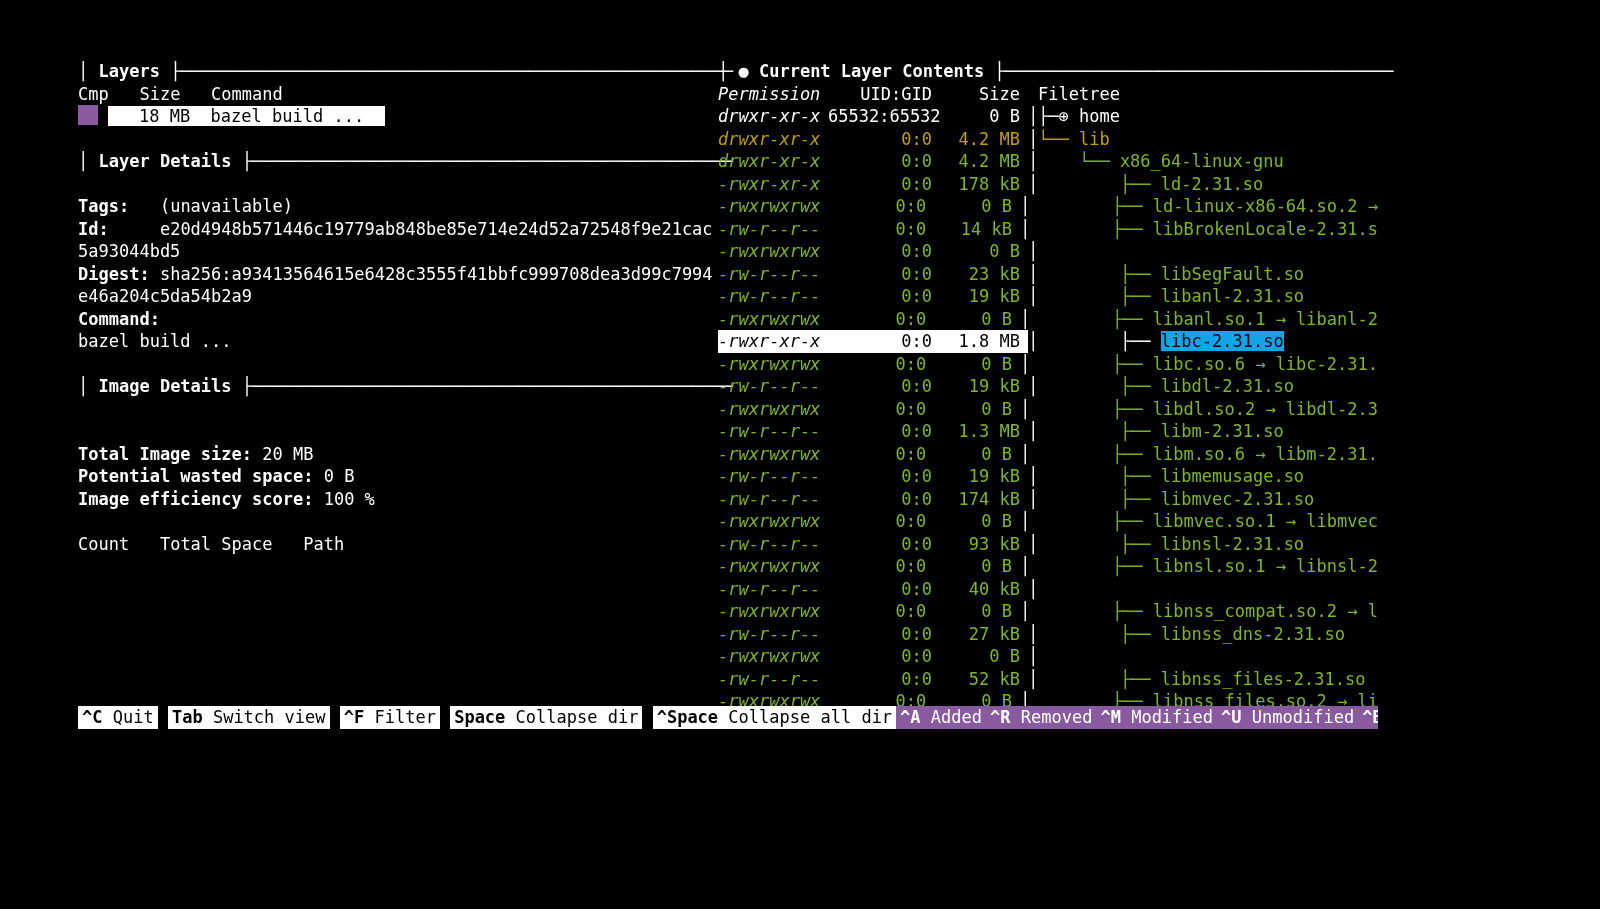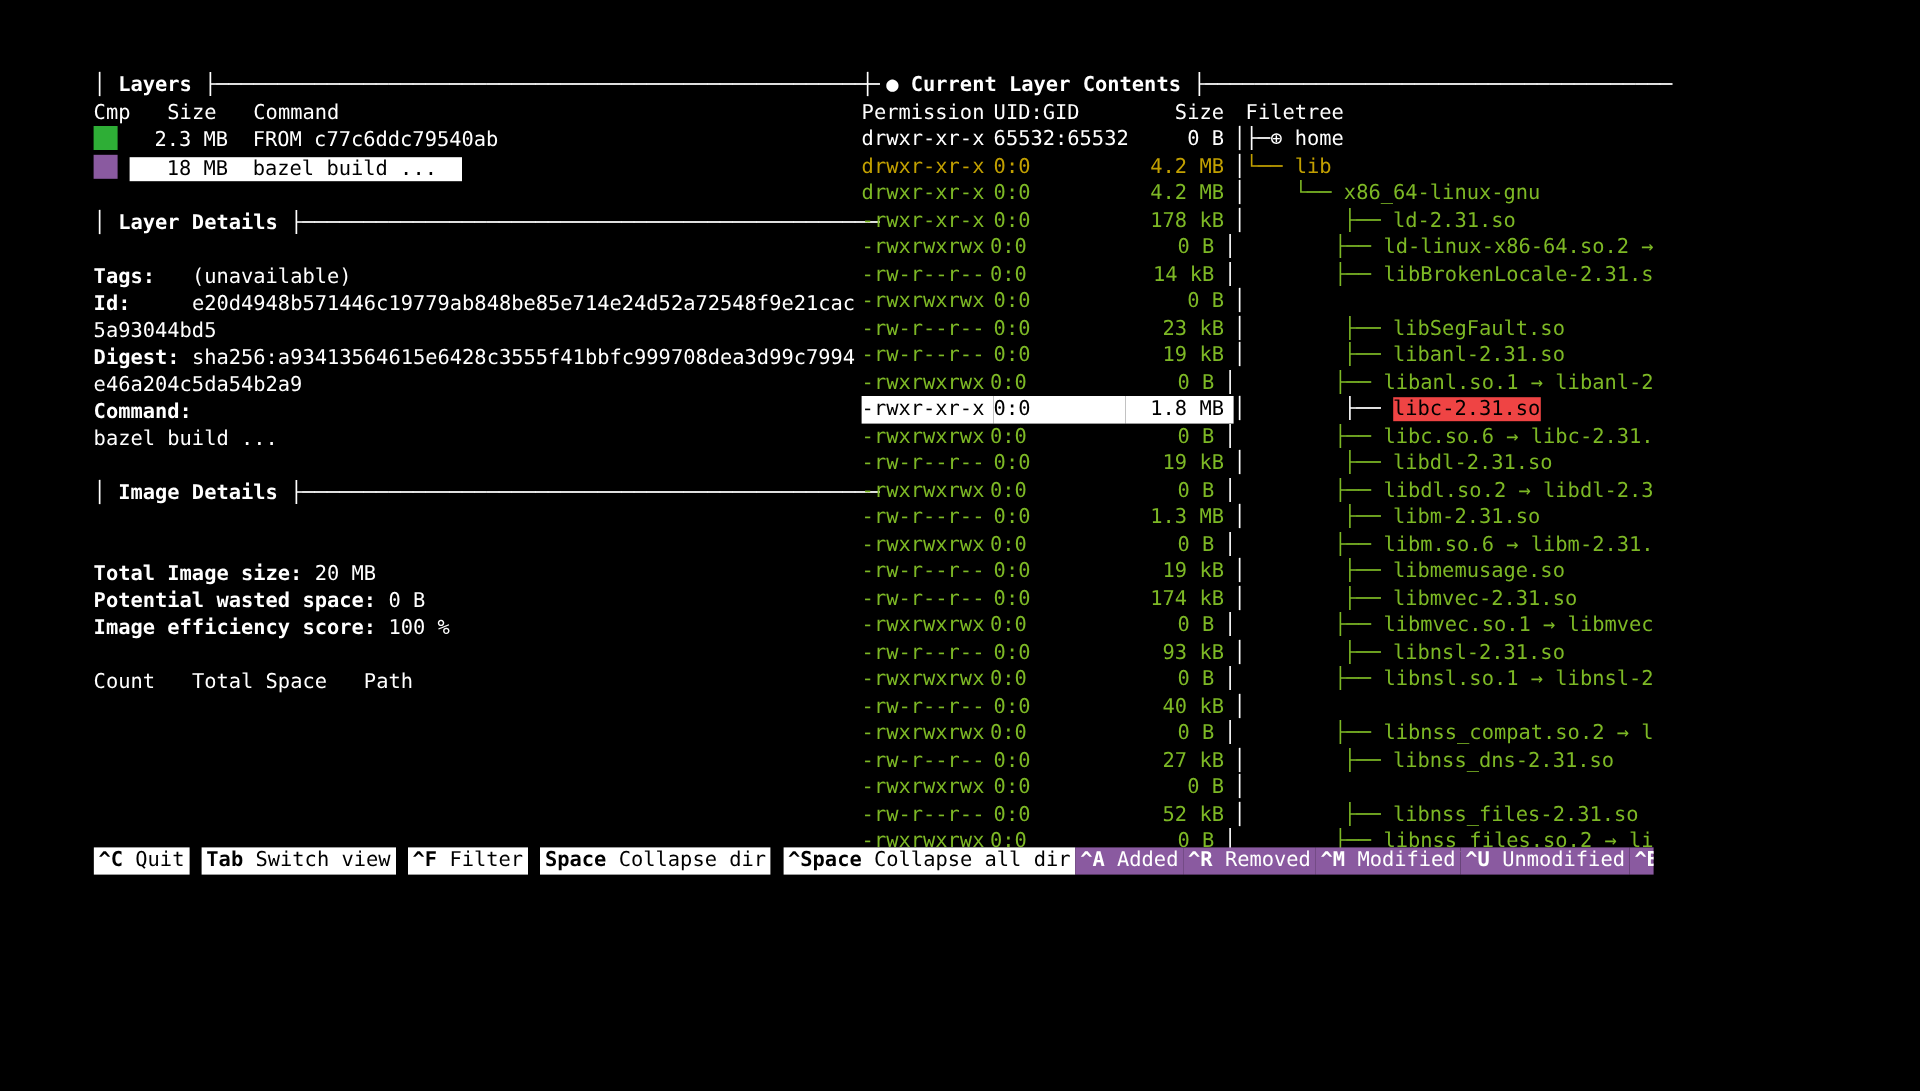--- a/index.html
+++ b/index.html
@@ -37,30 +37,30 @@
   .sw-purple { background: #8a5aa0; }
   .sel-white {
     background: #fff;
     color: #000;
     text-align: center;
   }
   .col-left  { float: left; width: 640px; }
   .col-right { float: left; width: 660px; }
 
   .fs-row { white-space: pre; display: flex; }
-  .fs-perm { display:inline-block; width: 110px; }
-  .fs-ug   { display:inline-block; width: 110px; text-align: left; padding-right: 6px; }
+  .fs-perm { display:inline-block; width: 110px; font-style: italic; }
+  .fs-ug   { display:inline-block; width: 110px; text-align: right; padding-right: 6px; }
   .fs-size { display:inline-block; width: 90px;  text-align: right; padding-right: 8px; }
   .fs-sep  { display:inline-block; width: 10px;  color:#fff; }
   .fs-tree { display:inline-block; flex: 1; white-space: pre; }
   .fs-row.selected { }
   .fs-row.selected .fs-perm,
   .fs-row.selected .fs-ug,
   .fs-row.selected .fs-size { background:#fff; color:#000; }
-  .fs-row.selected .fs-tree .selpart { background:#ef4444; color:#000; }
+  .fs-row.selected .fs-tree .selpart { background:#0ea5e9; color:#000; }
 
   .footer {
     position: absolute;
     left: 78px;
     top: 706px;
     width: 1300px;
     white-space: nowrap;
     overflow: hidden;
   }
   .footer .k {
@@ -77,21 +77,20 @@
 
 <div class="screen">
 
   <div class="col-left">
 
     <div class="pane-title">│ <b>Layers</b> ├──────────────────────────────────────────────────────</div>
 
     <div class="layer-row white"><span>Cmp</span>   <span>Size</span>   <span>Command</span></div>
 
     <div id="layers-list">
-        <div class="layer-row"><span class="cmp-swatch sw-green"></span>   2.3 MB  FROM c77c6ddc79540ab</div>
         <div class="layer-row"><span class="cmp-swatch sw-purple"></span> <span class="sel-white">   18 MB  bazel build ...  </span></div>
       </div>
 
     <div style="height:22.5px"></div>
 
     <div class="pane-title">│ <b>Layer Details</b> ├───────────────────────────────────────────────</div>
     <div style="height:22.5px"></div>
     <div class="details"><b>Tags:</b>   <span>(unavailable)</span></div>
     <div class="details"><b>Id:</b>     <span>e20d4948b571446c19779ab848be85e714e24d52a72548f9e21cac5a93044bd5</span></div>
     <div class="details"><b>Digest:</b> <span>sha256:a93413564615e6428c3555f41bbfc999708dea3d99c7994e46a204c5da54b2a9</span></div>

